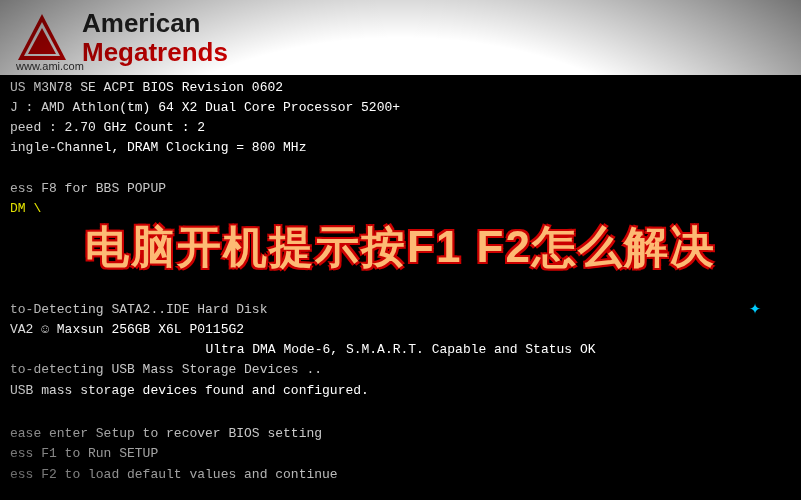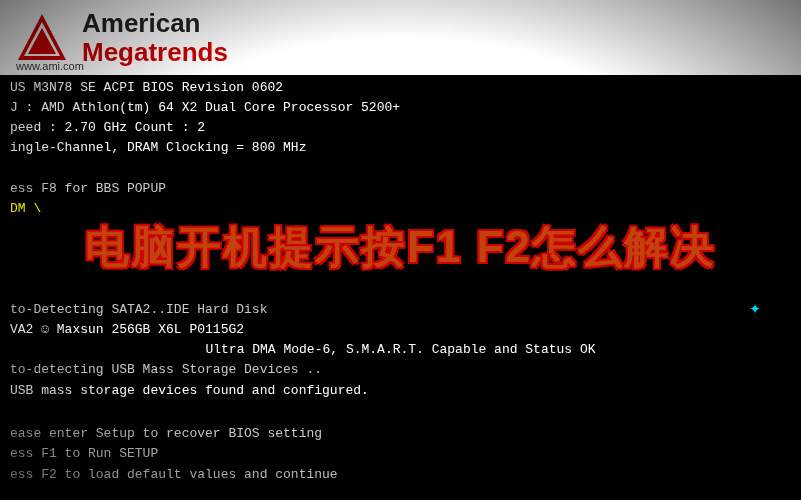--- a/index.html
+++ b/index.html
@@ -90,21 +90,21 @@
     
     .chinese-overlay {
       position: absolute;
       top: 218px;
       left: 0;
       right: 0;
       text-align: center;
       font-family: Arial, 'Microsoft YaHei', sans-serif;
       font-size: 44px;
       font-weight: 900;
-      color: #c2410c;
+      color: #fdba74;
       text-shadow:
         2px 2px 0 #cc0000,
         -2px -2px 0 #cc0000,
         2px -2px 0 #cc0000,
         -2px 2px 0 #cc0000,
         3px 3px 6px rgba(0,0,0,0.8);
       letter-spacing: 2px;
       z-index: 10;
     }
 

